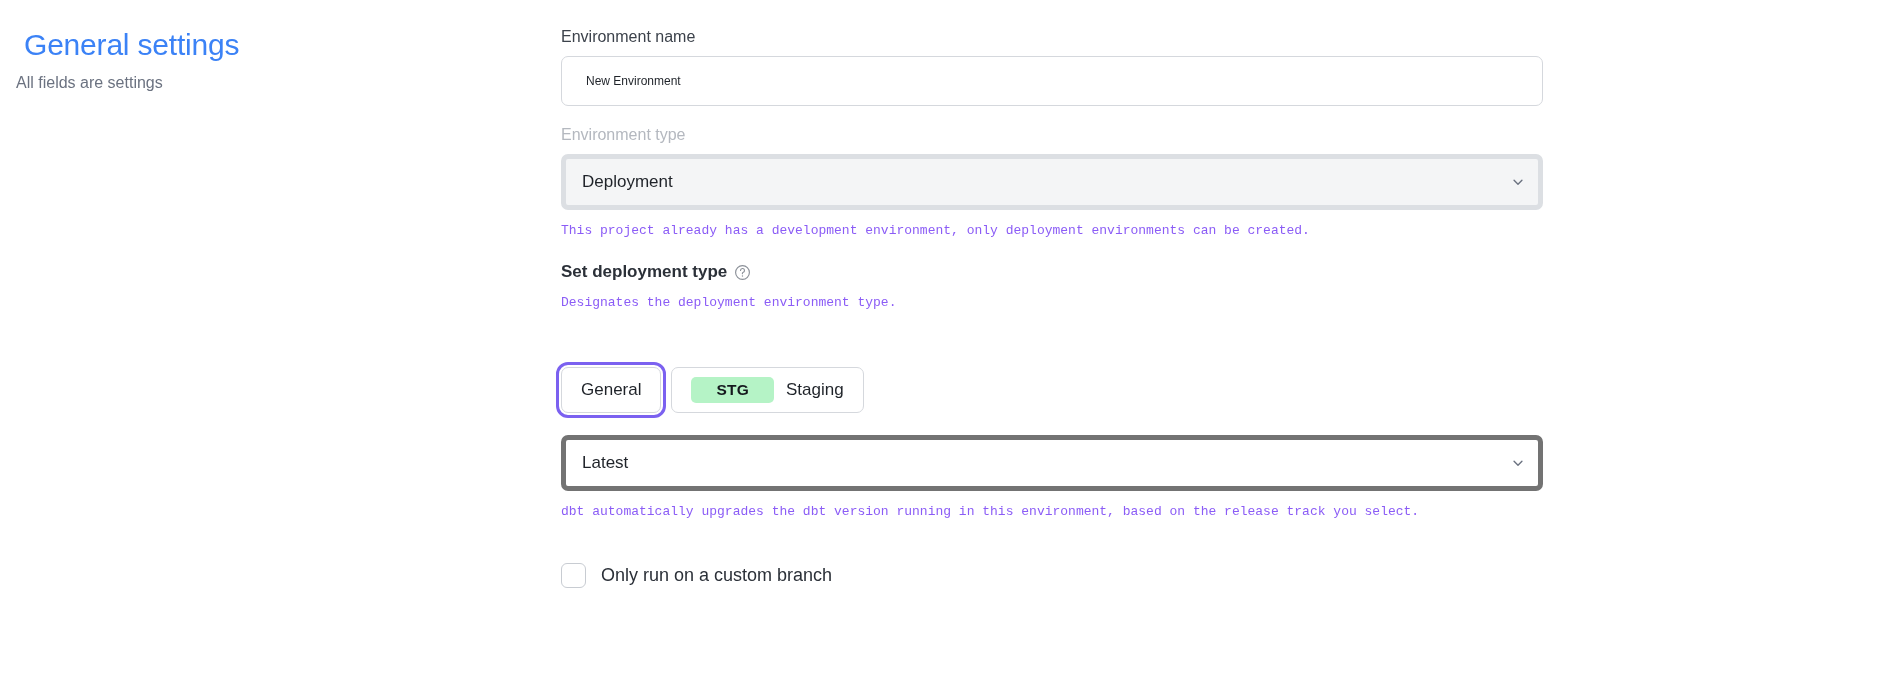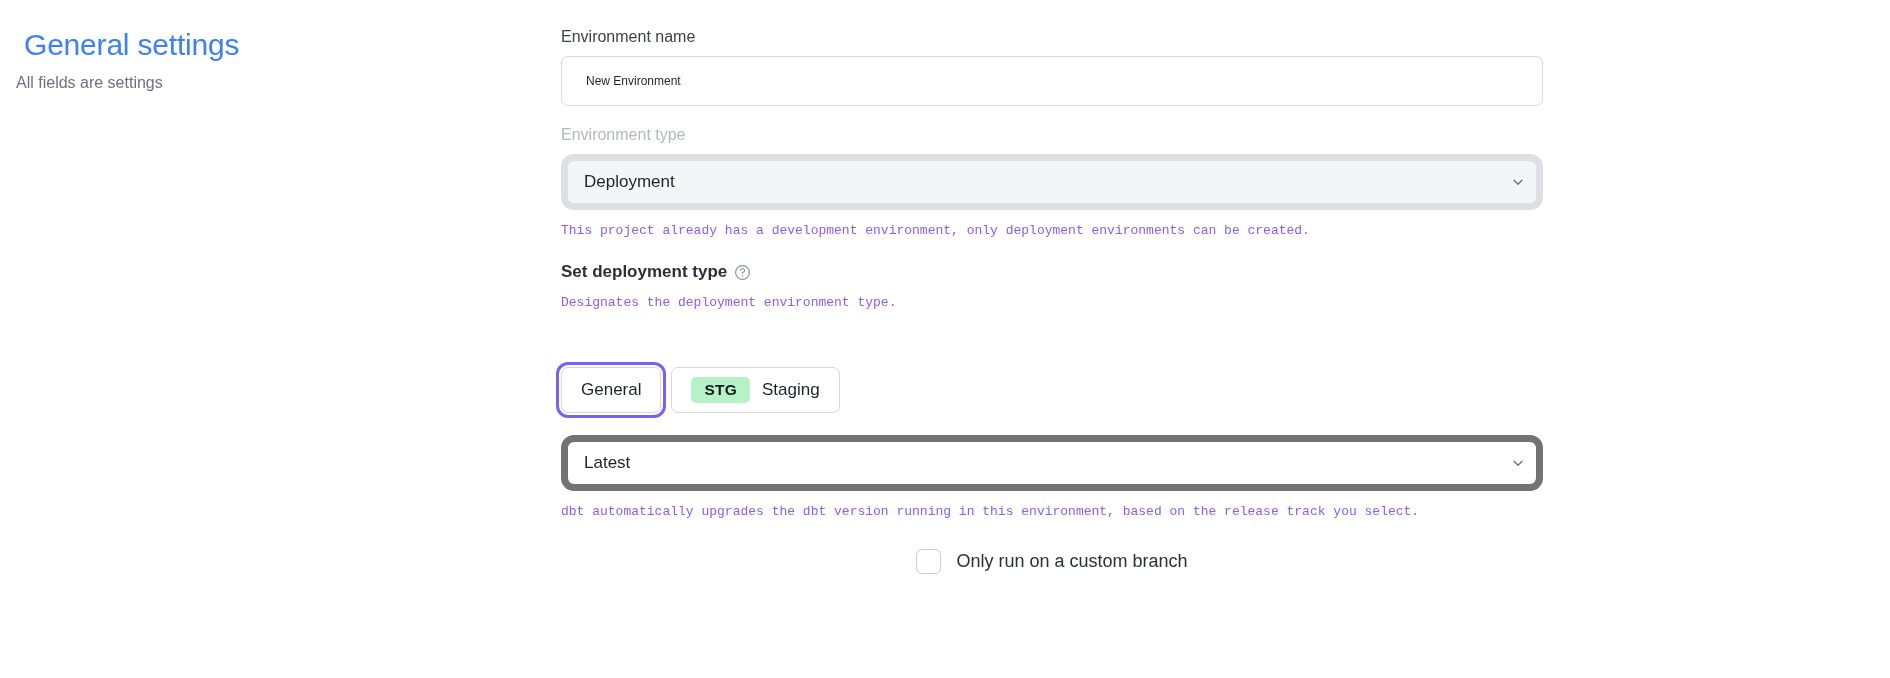--- a/index.html
+++ b/index.html
@@ -81,22 +81,22 @@
 
   .select-wrap {
     position: relative;
     width: 982px;
     height: 56px;
   }
   .select-box {
     box-sizing: border-box;
     width: 982px;
     height: 56px;
-    border: 7px solid #737373;
-    border-radius: 13px;
+    border: 5px solid #737373;
+    border-radius: 7px;
     background: #ffffff;
     display: flex;
     align-items: center;
     padding: 12px 16px;
     font-size: 17px;
     color: #1f2329;
   }
   .select-box.muted {
     background: #f4f5f6;
     border-color: #dcdfe3;
@@ -167,21 +167,21 @@
   .seg-btn.focused {
     outline: 3px solid #7b61f0;
     outline-offset: 2px;
     border-color: #d5d8dd;
   }
   .badge {
     display: inline-flex;
     align-items: center;
     justify-content: center;
     height: 26px;
-    padding: 0 13px;
+    padding: 0 25px;
     border-radius: 5px;
     font-size: 15.5px;
     font-weight: 700;
     letter-spacing: 0.2px;
     color: #14181d;
   }
   .badge-stg { background: #b5f3c6; }
   .badge-prod { background: #d5e7fb; }
 
   
@@ -205,21 +205,21 @@
     color: #2b3038;
     cursor: pointer;
   }
 
   .mt-8  { margin-top: 8px; }
   .mt-10 { margin-top: 10px; }
   .mt-12 { margin-top: 12px; }
   .mt-14 { margin-top: 14px; }
   .mt-18 { margin-top: 18px; }
   .mt-22 { margin-top: 22px; }
-  .mt-26 { margin-top: 26px; justify-content: center; }
+  .mt-26 { margin-top: 40px; }
 </style>
 </head>
 <body>
 
 <div class="page">
 
   <div class="left-col">
     <div class="page-title">General settings</div>
     <div class="page-subtitle">All fields are settings</div>
   </div>

